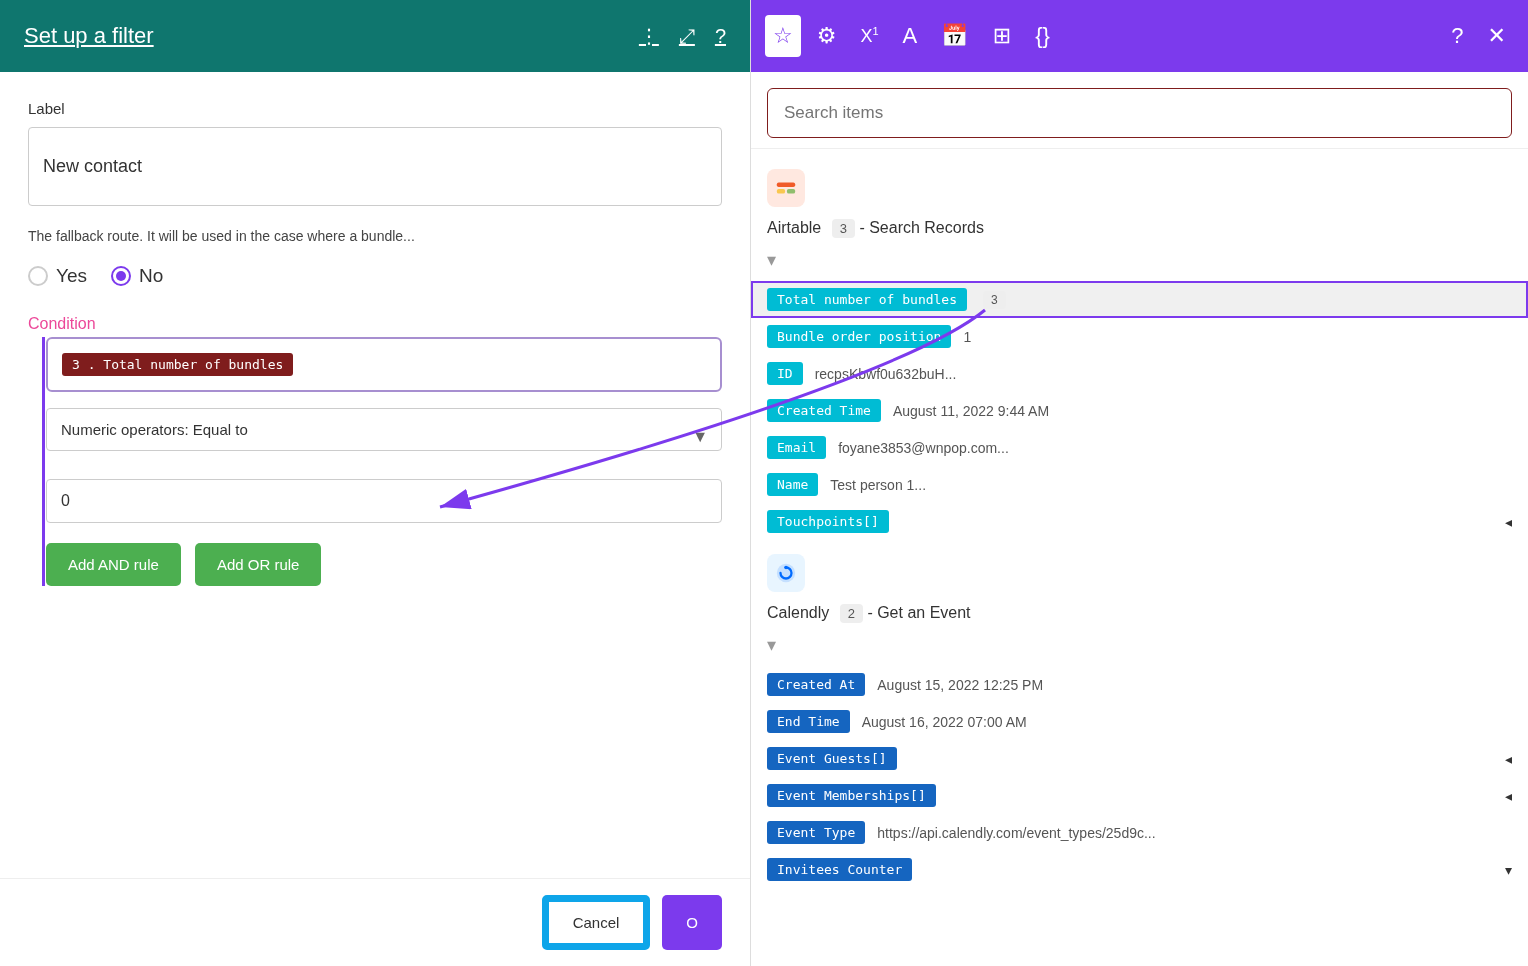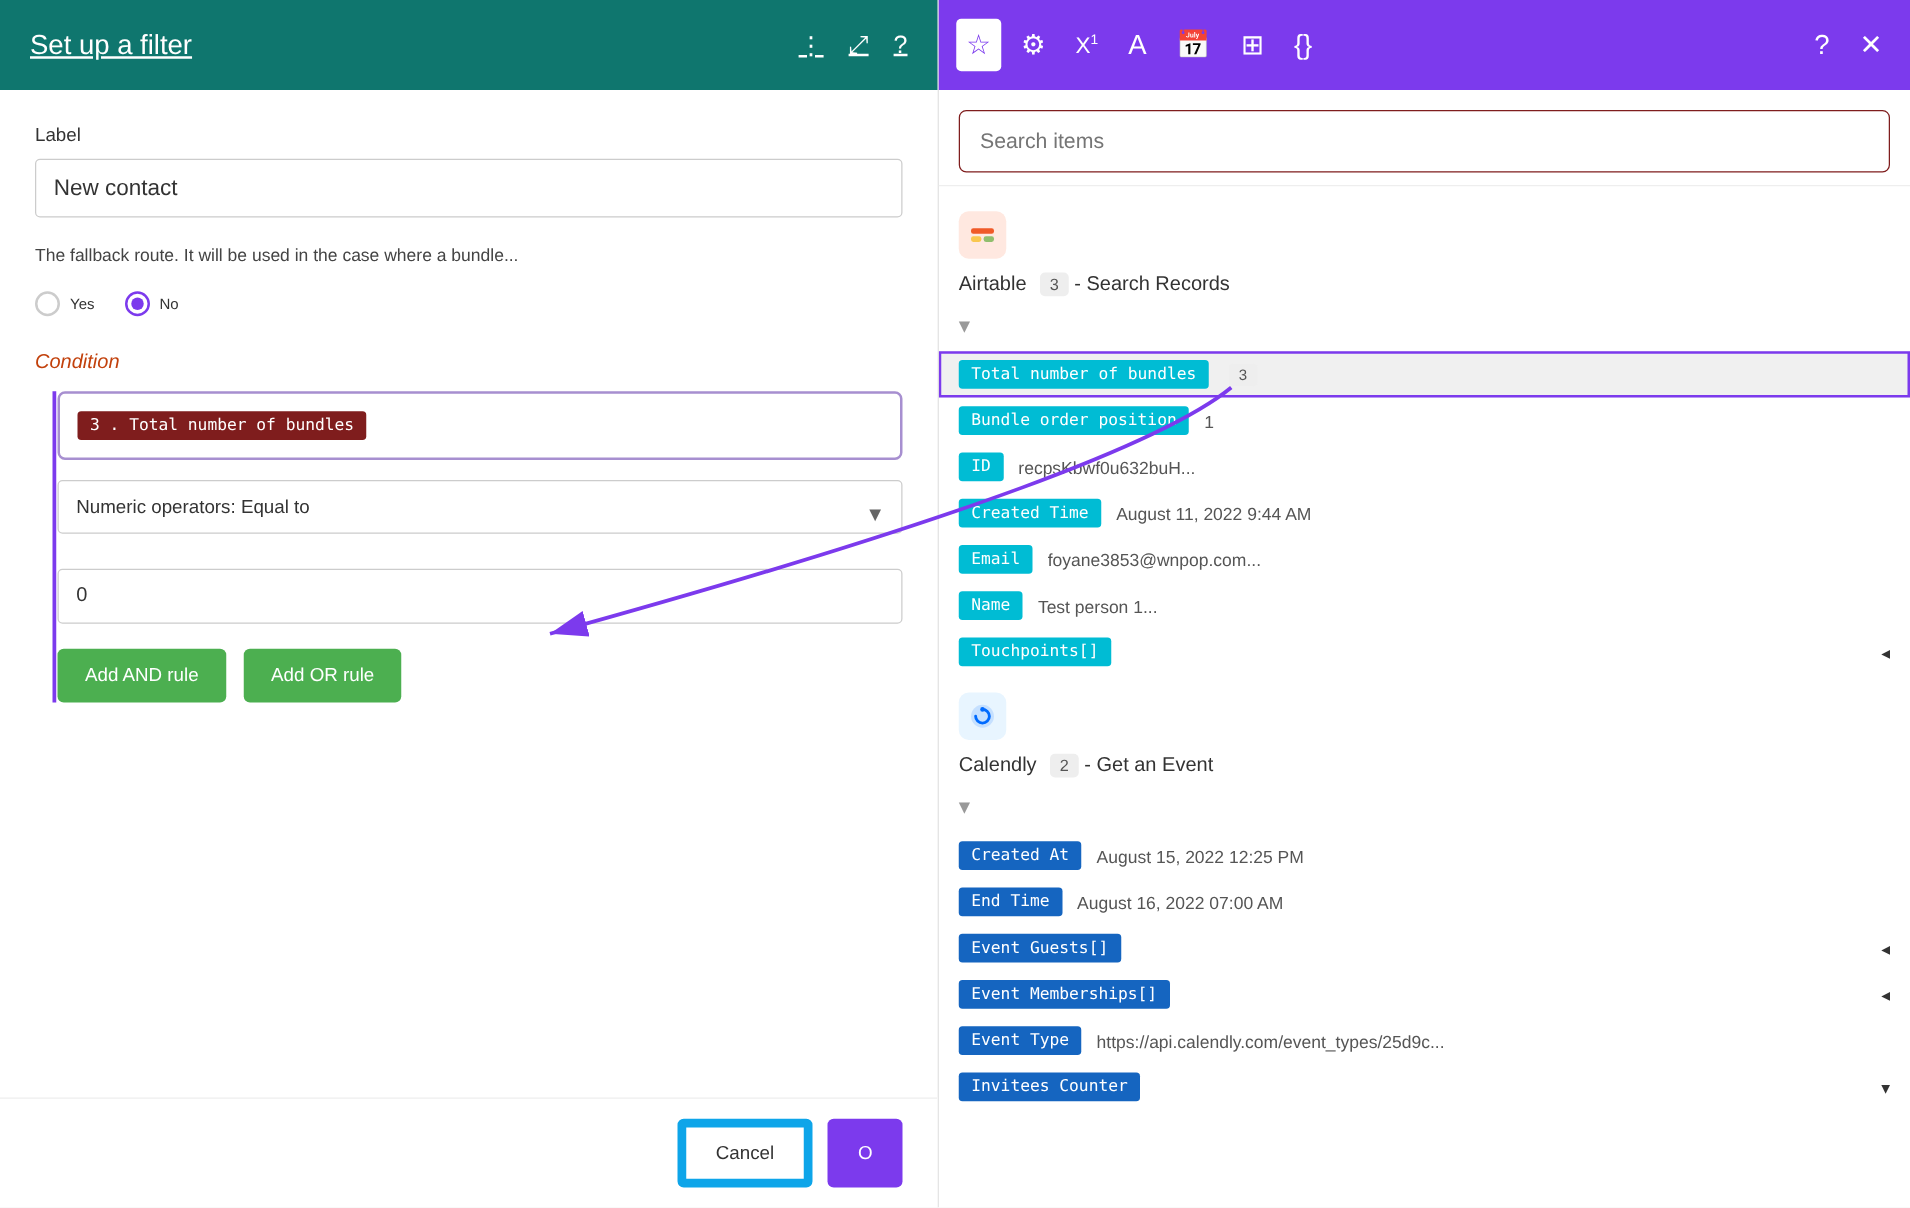--- a/index.html
+++ b/index.html
@@ -53,21 +53,21 @@
     .field-label {
       font-size: 15px;
       color: #333;
       margin-bottom: 10px;
     }
 
     .text-input {
       width: 100%;
       border: 1px solid #ccc;
       border-radius: 4px;
-      padding: 12px 14px;
+      padding: 28px 14px;
       font-size: 18px;
       color: #333;
       margin-bottom: 20px;
       background: #fff;
     }
 
     .description-text {
       font-size: 14px;
       color: #444;
       margin-bottom: 18px;
@@ -78,21 +78,21 @@
       display: flex;
       gap: 24px;
       align-items: center;
       margin-bottom: 28px;
     }
 
     .radio-item {
       display: flex;
       align-items: center;
       gap: 8px;
-      font-size: 12px;
+      font-size: 19px;
       color: #333;
     }
 
     .radio-circle {
       width: 20px;
       height: 20px;
       border-radius: 50%;
       border: 2px solid #ccc;
       background: #fff;
       display: flex;
@@ -108,23 +108,22 @@
     .radio-circle.selected::after {
       content: '';
       width: 10px;
       height: 10px;
       border-radius: 50%;
       background: #7c3aed;
     }
 
     .section-label {
       font-size: 16px;
-      color: #c2410c;
-      margin-bottom: 14px;
-      font-style: italic;
+      color: #ec4899;
+      margin-bottom: 4px;
     }
 
     .condition-box {
       border: 2px solid #a78fd0;
       border-radius: 6px;
       padding: 14px;
       margin-bottom: 16px;
       background: #fff;
       position: relative;
     }

